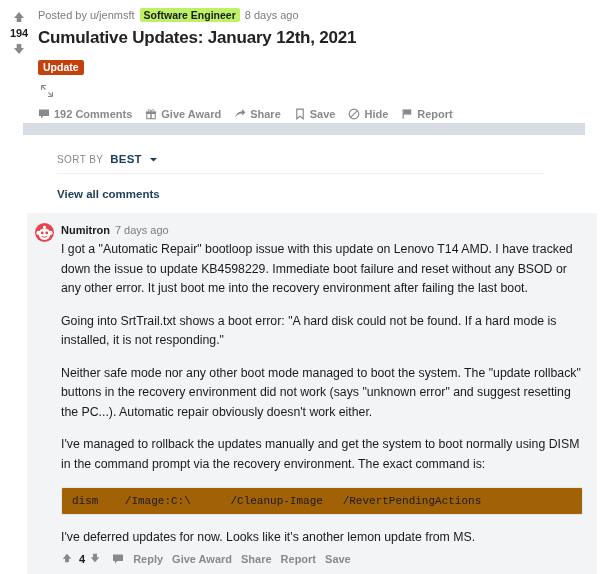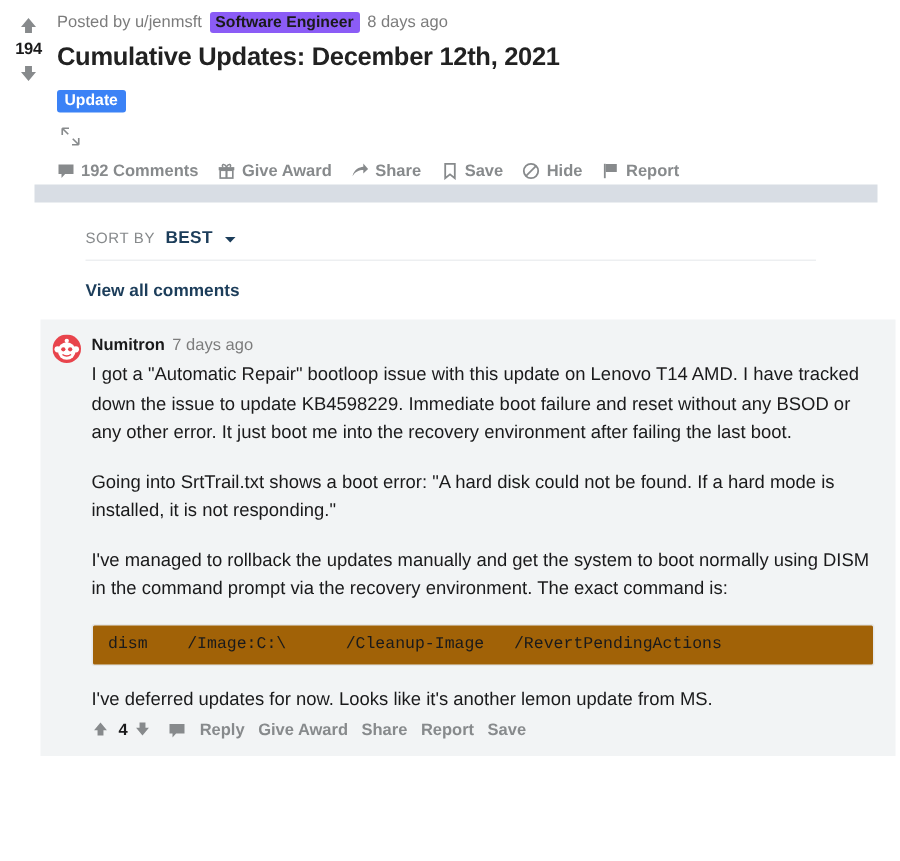--- a/index.html
+++ b/index.html
@@ -58,21 +58,21 @@
     align-items: center;
     flex-wrap: nowrap;
   }
   .byline .posted-by { color: #7c7c7c; }
   .byline .author {
     color: #7c7c7c;
     margin-left: 3px;
     font-weight: normal;
   }
   .flair-user {
-    background: #8b5cf6;
+    background: #bef264;
     color: #1a1a1b;
     font-size: 10.5px;
     font-weight: bold;
     padding: 1px 4px;
     border-radius: 2px;
     margin-left: 5px;
     line-height: 12px;
     white-space: nowrap;
   }
   .byline .timestamp {
@@ -82,21 +82,21 @@
   .post-title {
     font-size: 17px;
     font-weight: bold;
     color: #222222;
     line-height: 22px;
     margin: 0 0 8px 0;
     letter-spacing: -0.2px;
   }
   .flair-update {
     display: inline-block;
-    background: #3b82f6;
+    background: #c2410c;
     color: #ffffff;
     font-size: 10.5px;
     font-weight: bold;
     padding: 1px 5px;
     border-radius: 2px;
     line-height: 13px;
   }
   .expand-icon {
     margin: 9px 0 10px 2px;
     width: 14px;
@@ -254,21 +254,21 @@
 
   <div class="post-main">
 
     <div class="byline">
       <span class="posted-by">Posted by</span>
       <span class="author">u/jenmsft</span>
       <span class="flair-user">Software Engineer</span>
       <span class="timestamp">8 days ago</span>
     </div>
 
-    <div class="post-title">Cumulative Updates: December 12th, 2021</div>
+    <div class="post-title">Cumulative Updates: January 12th, 2021</div>
 
     <div>
       <span class="flair-update">Update</span>
     </div>
 
     <div class="expand-icon">
       <svg width="14" height="14" viewBox="0 0 14 14">
         <path d="M1.5 1.5 L6 1.5 M1.5 1.5 L1.5 6 M1.5 1.5 L5.5 5.5" stroke="#878a8c" stroke-width="1.1" fill="none"></path>
         <path d="M12.5 12.5 L8 12.5 M12.5 12.5 L12.5 8 M12.5 12.5 L8.5 8.5" stroke="#878a8c" stroke-width="1.1" fill="none"></path>
       </svg>
@@ -372,20 +372,21 @@
         </svg>
       </span>
     </div>
     <div class="comment-body-wrap">
       <div class="c-head">
         <span class="c-author">Numitron</span>
         <span class="c-time">7 days ago</span>
       </div>
       <p class="c-text">I got a "Automatic Repair" bootloop issue with this update on Lenovo T14 AMD. I have tracked down the issue to update KB4598229. Immediate boot failure and reset without any BSOD or any other error. It just boot me into the recovery environment after failing the last boot.</p>
       <p class="c-text">Going into SrtTrail.txt shows a boot error: "A hard disk could not be found. If a hard mode is installed, it is not responding."</p>
+      <p class="c-text">Neither safe mode nor any other boot mode managed to boot the system. The "update rollback" buttons in the recovery environment did not work (says "unknown error" and suggest resetting the PC...). Automatic repair obviously doesn't work either.</p>
       <p class="c-text">I've managed to rollback the updates manually and get the system to boot normally using DISM in the command prompt via the recovery environment. The exact command is:</p>
       <div class="codeblock">dism    /Image:C:\      /Cleanup-Image   /RevertPendingActions</div>
       <p class="c-text">I've deferred updates for now. Looks like it's another lemon update from MS.</p>
 
       <div class="c-actions">
         <span class="vote-inline">
           <span class="arrow">
             <svg width="12" height="12" viewBox="0 0 14 14">
                 <path d="M7 2 L12 8 L9.3 8 L9.3 12 L4.7 12 L4.7 8 L2 8 Z" fill="#878a8c"></path>
               </svg>

